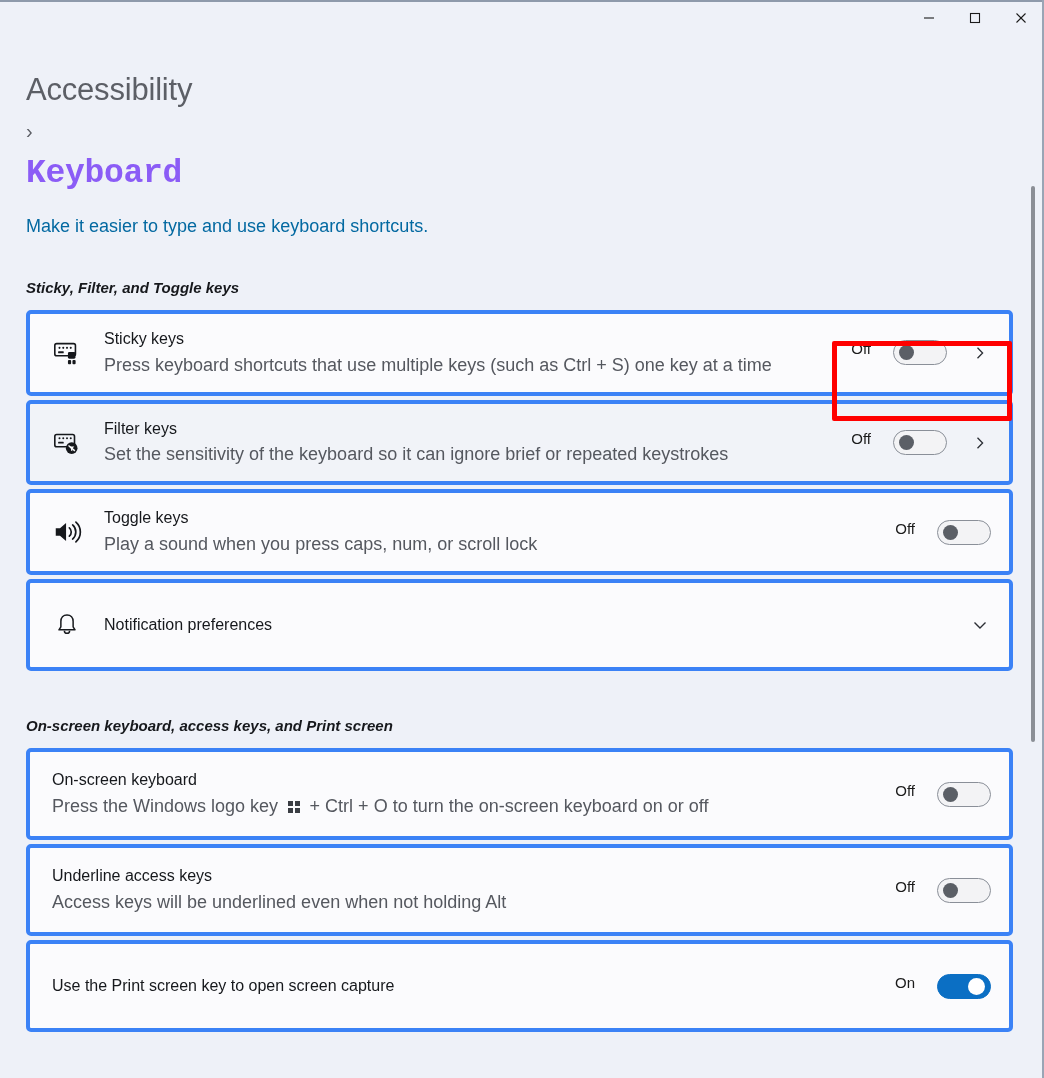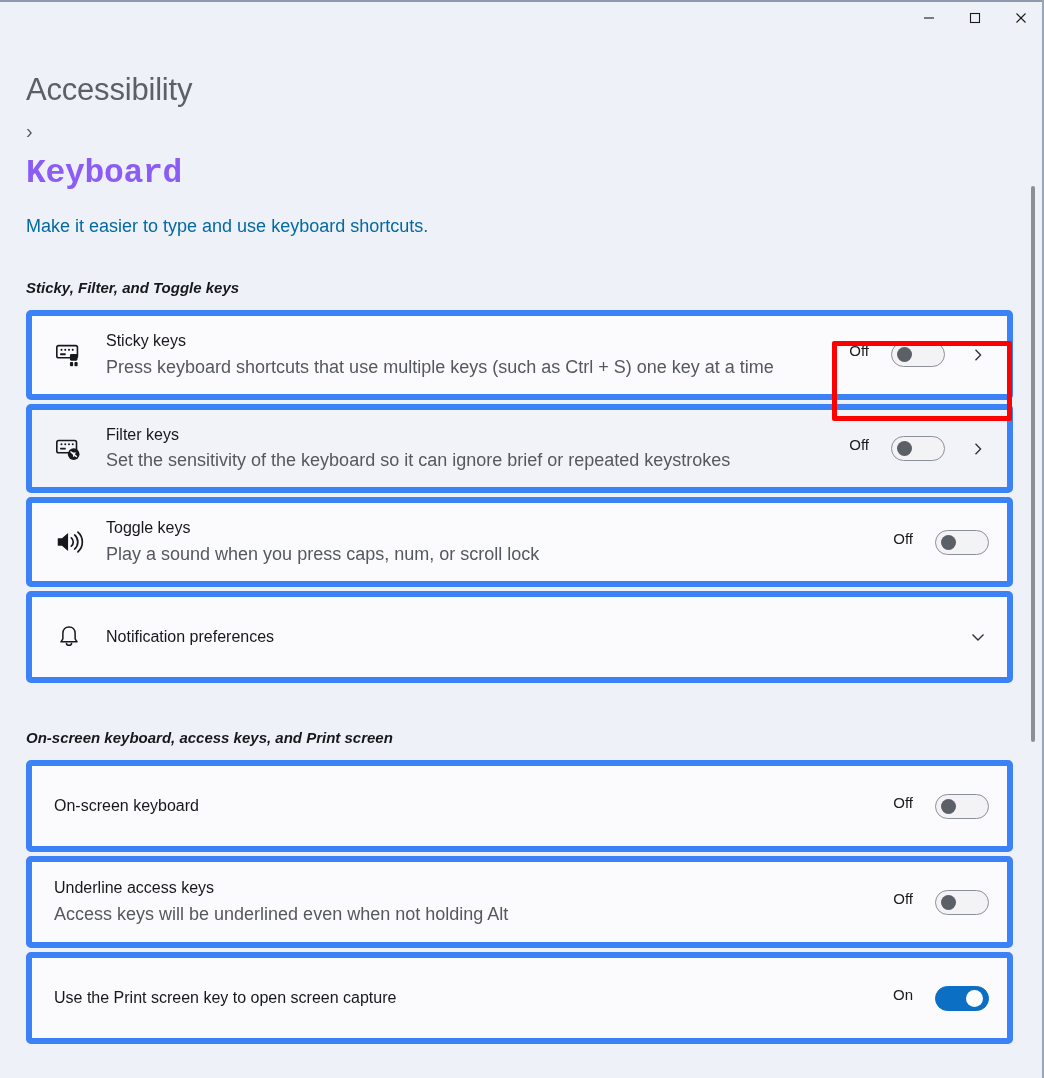--- a/index.html
+++ b/index.html
@@ -79,21 +79,21 @@
     margin-top: 42px;
     margin-bottom: 14px;
     font-style: italic;
   }
   .section-header.tight { margin-top: 46px; }
 
   
   .card {
     width: 987px;
     background: #fbfbfd;
-    border: 6px solid #3b82f6;
+    border: 4px solid #3b82f6;
     border-radius: 5px;
     display: flex;
     align-items: center;
     padding: 0 18px 0 0;
     margin-bottom: 4px;
     position: relative;
     min-height: 76px;
   }
   .card.hovered { background: #f1f3f8; }
   .card.tall { min-height: 92px; }
@@ -374,20 +374,30 @@
         </svg>
       </div>
     </div>
   </div>
 
   <div class="section-header tight">On-screen keyboard, access keys, and Print screen</div>
 
   <div class="card tall">
     <div class="card-body noicon">
       <div class="card-title">On-screen keyboard</div>
+      <div class="card-desc">
+        <span class="txt">Press the Windows logo key </span>
+        <span class="winkey-glyph">
+            <i></i>
+            <i></i>
+            <i></i>
+            <i></i>
+          </span>
+        <span class="txt"> + Ctrl + O to turn the on-screen keyboard on or off</span>
+      </div>
     </div>
     <div class="card-right">
       <span class="state-label">Off</span>
       <div class="toggle">
         <span class="knob"></span>
       </div>
     </div>
   </div>
 
   <div class="card tall">

